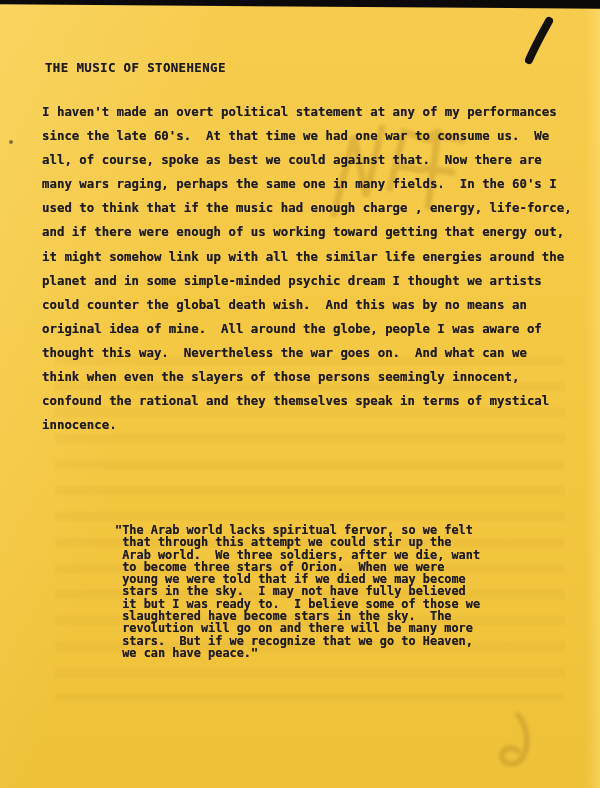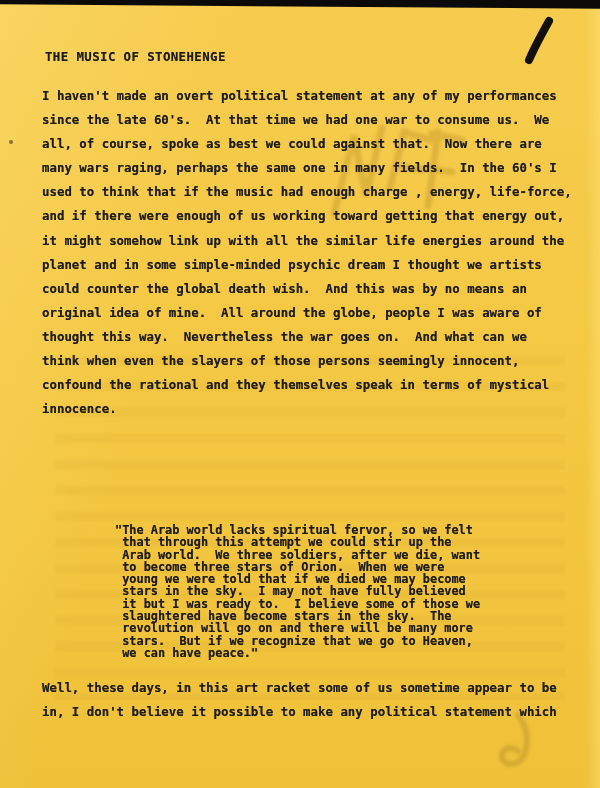--- a/index.html
+++ b/index.html
@@ -28,26 +28,26 @@
     clip-path: polygon(0 0, 100% 0, 100% 88%, 0 42%);
   }
   .typed {
     position: absolute;
     white-space: pre;
     color: #1d1c1a;
     font-weight: bold;
     text-shadow: 0 0 0.5px rgba(30,28,24,0.65);
   }
   .title {
-    left: 45px; top: 49px;
+    left: 45px; top: 60px;
     font-size: 12.4px; line-height: 15px;
     letter-spacing: 0.4px;
   }
   .para { left: 42px; font-size: 12.4px; line-height: 24.1px; }
-  .p1 { top: 84px; }
+  .p1 { top: 100px; }
   .p2 { top: 437px; }
   .p3 { top: 676px; }
   .bquote {
     left: 115px; top: 524px;
     font-size: 11.9px; line-height: 12.3px;
   }
   
   .pagenum-svg { position: absolute; left: 508px; top: 10px; }
   
   .ghost { position: absolute; pointer-events: none; }
@@ -122,16 +122,14 @@
  Arab world.  We three soldiers, after we die, want
  to become three stars of Orion.  When we were
  young we were told that if we died we may become
  stars in the sky.  I may not have fully believed
  it but I was ready to.  I believe some of those we
  slaughtered have become stars in the sky.  The
  revolution will go on and there will be many more
  stars.  But if we recognize that we go to Heaven,
  we can have peace."</div>
 
-  <div class="typed para p3">Well, these days, in this art racket some of us sometime appear to be
-in, I don't believe it possible to make any political statement which</div>
 
 </div>
 
 </body></html>

